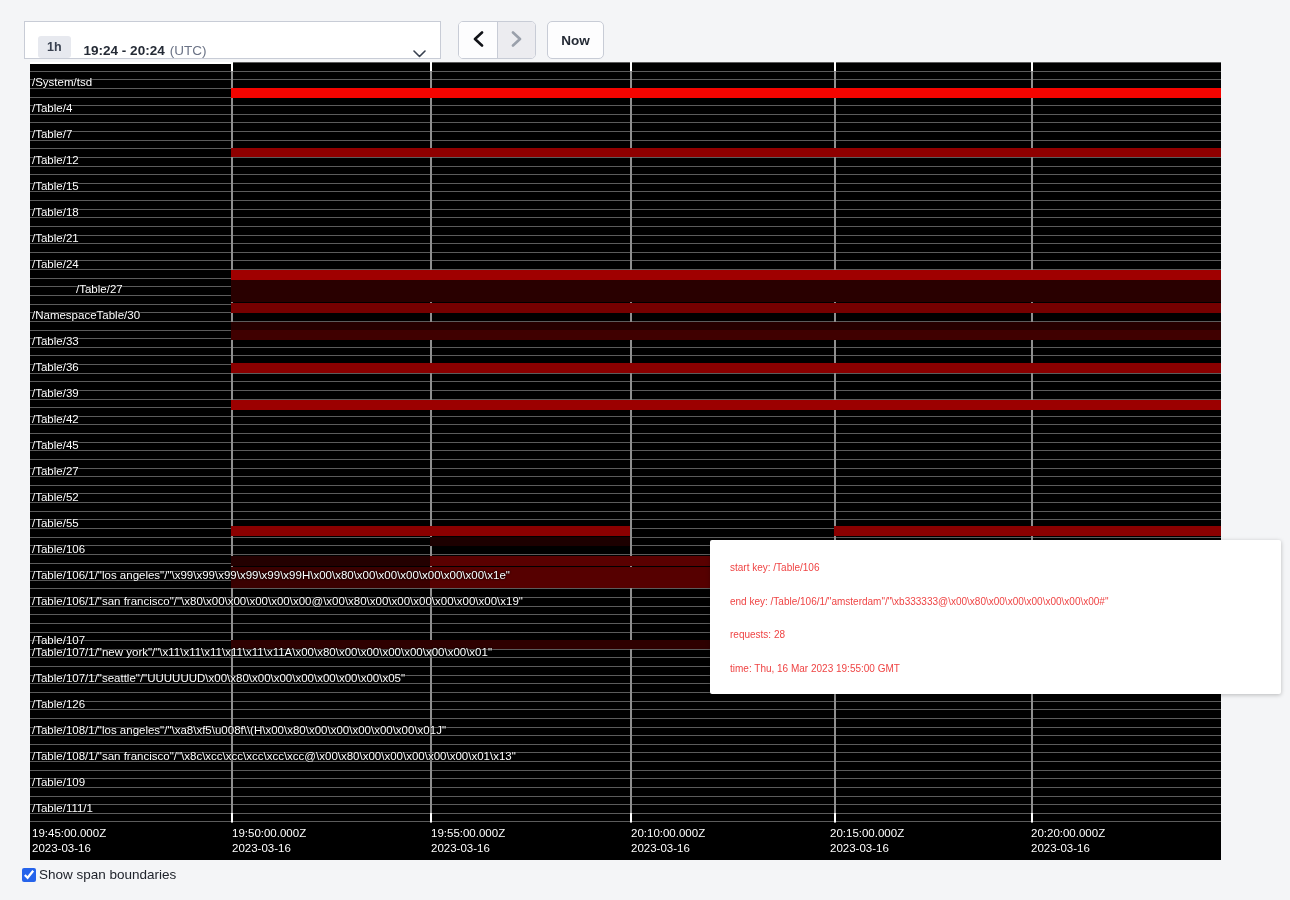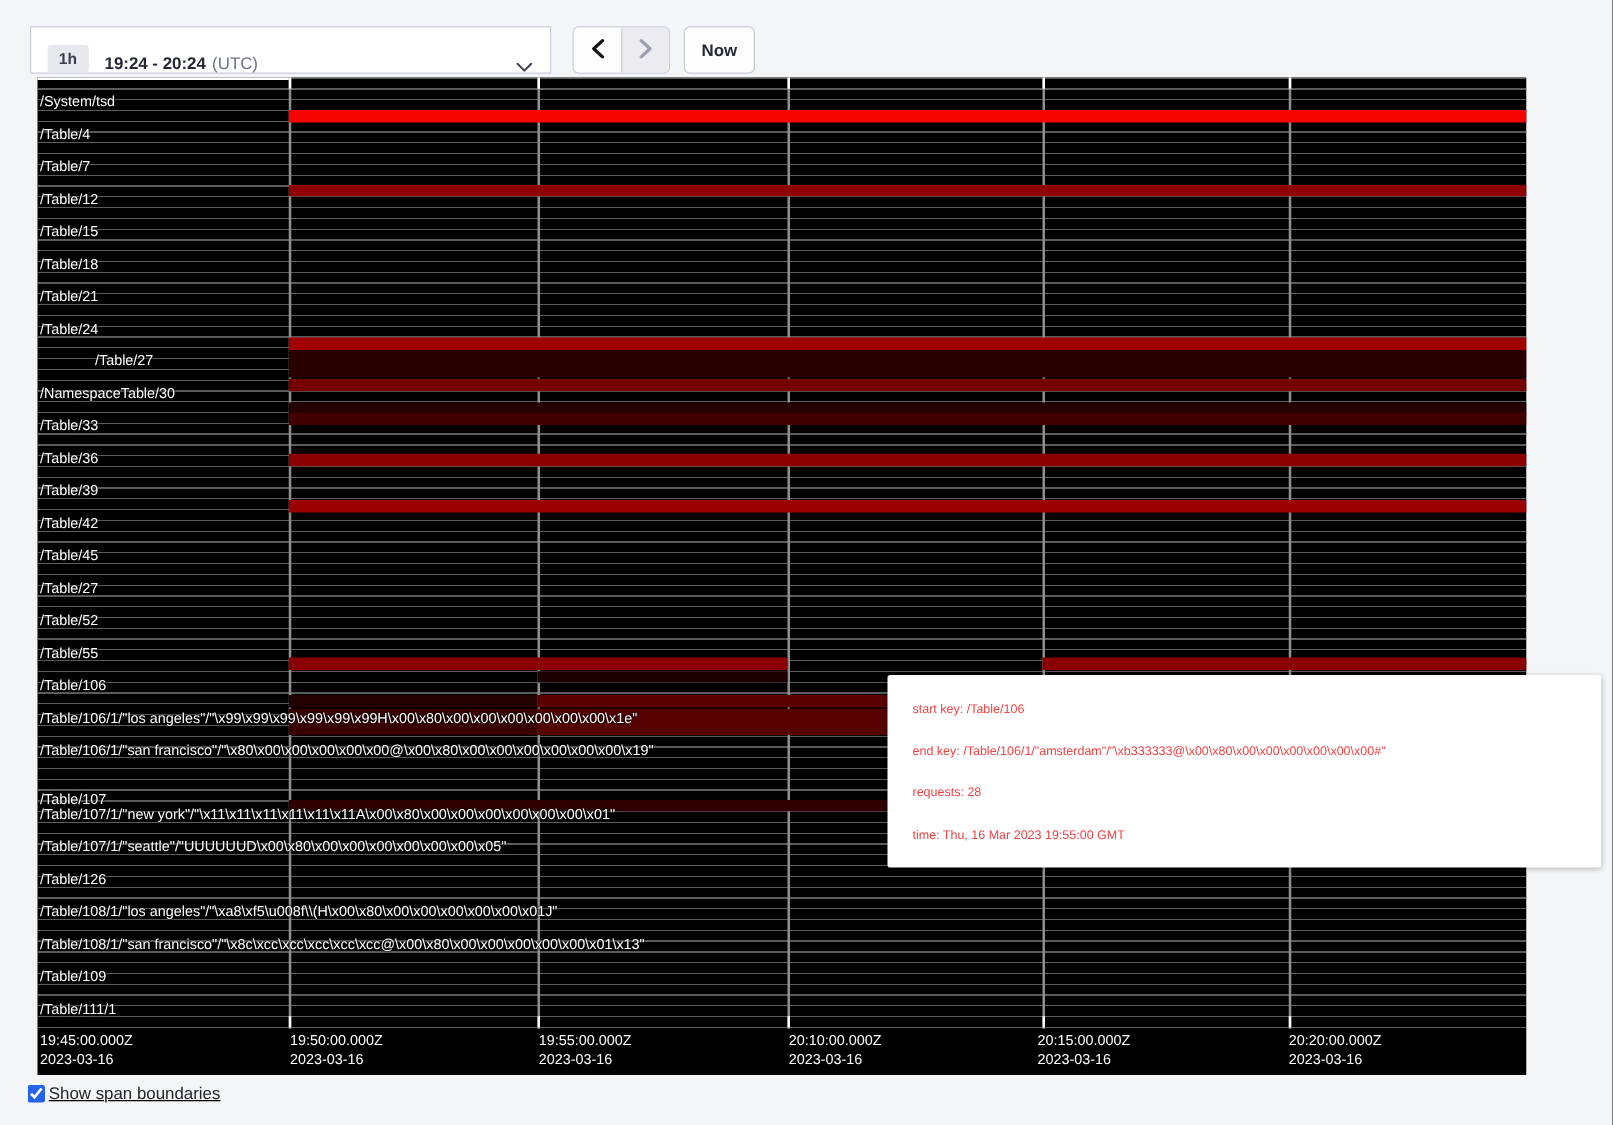--- a/index.html
+++ b/index.html
@@ -55,21 +55,21 @@
   .bmark { position:absolute; background:#ffffff; }
 
   
   .tooltip {
     position:absolute; left:710px; top:540px; width:571px; height:154px; background:#ffffff;
     border-radius:2px; box-shadow:0 1px 4px rgba(0,0,0,.25); z-index:10; padding:11px 20px;
   }
   .tooltip .tip-line { font-size:10px; color:#ef4444; line-height:33.5px; white-space:nowrap; overflow:hidden; }
 
   
-  .footer { position:absolute; left:22px; top:867px; display:flex; align-items:center;text-decoration:underline; }
+  .footer { position:absolute; left:22px; top:867px; display:flex; align-items:center; }
   .footer input[type=checkbox] { width:14px; height:14px; accent-color:#2563eb; cursor:pointer; }
   .footer label { font-size:13.5px; color:#20242c; margin-left:3px; cursor:pointer; }
 </style>
 </head>
 <body>
 
 <div class="toolbar">
   <div class="dropdown">
     <span class="window-badge">1h</span>
     <span class="range-label">19:24 - 20:24</span>

